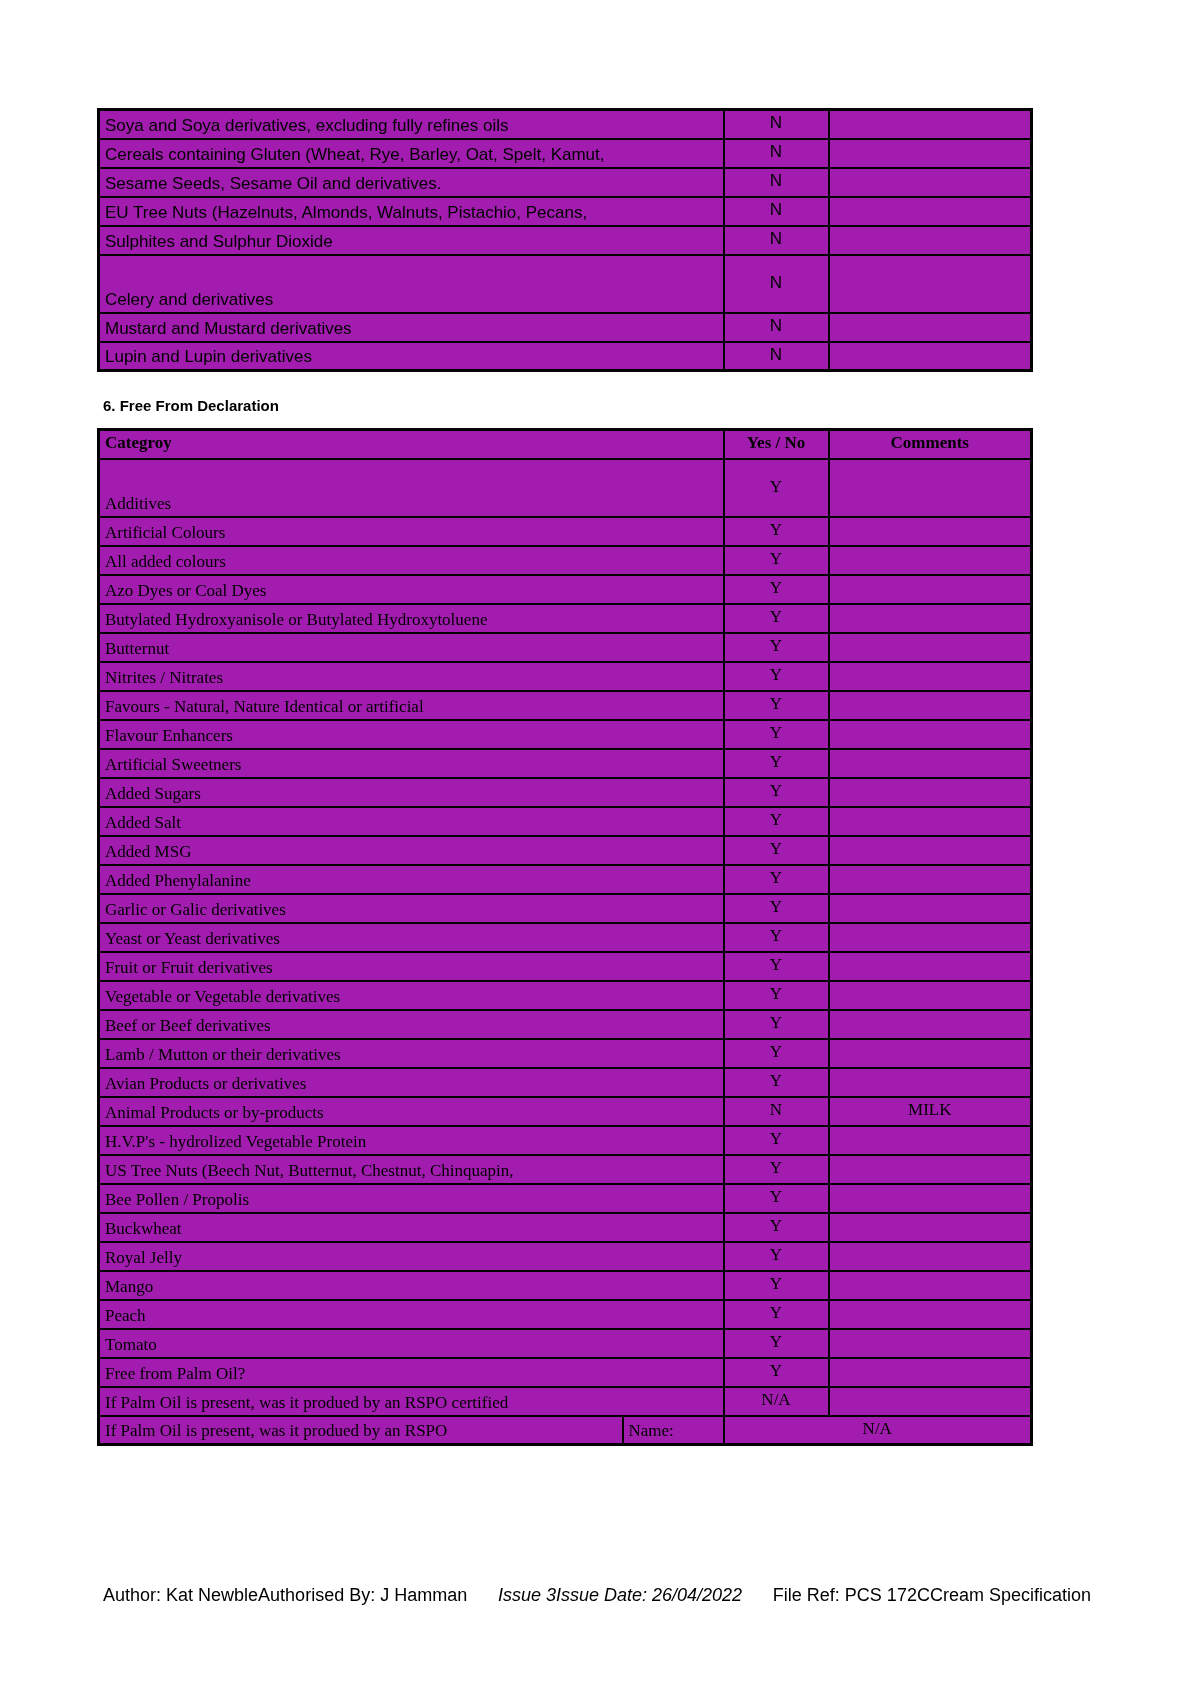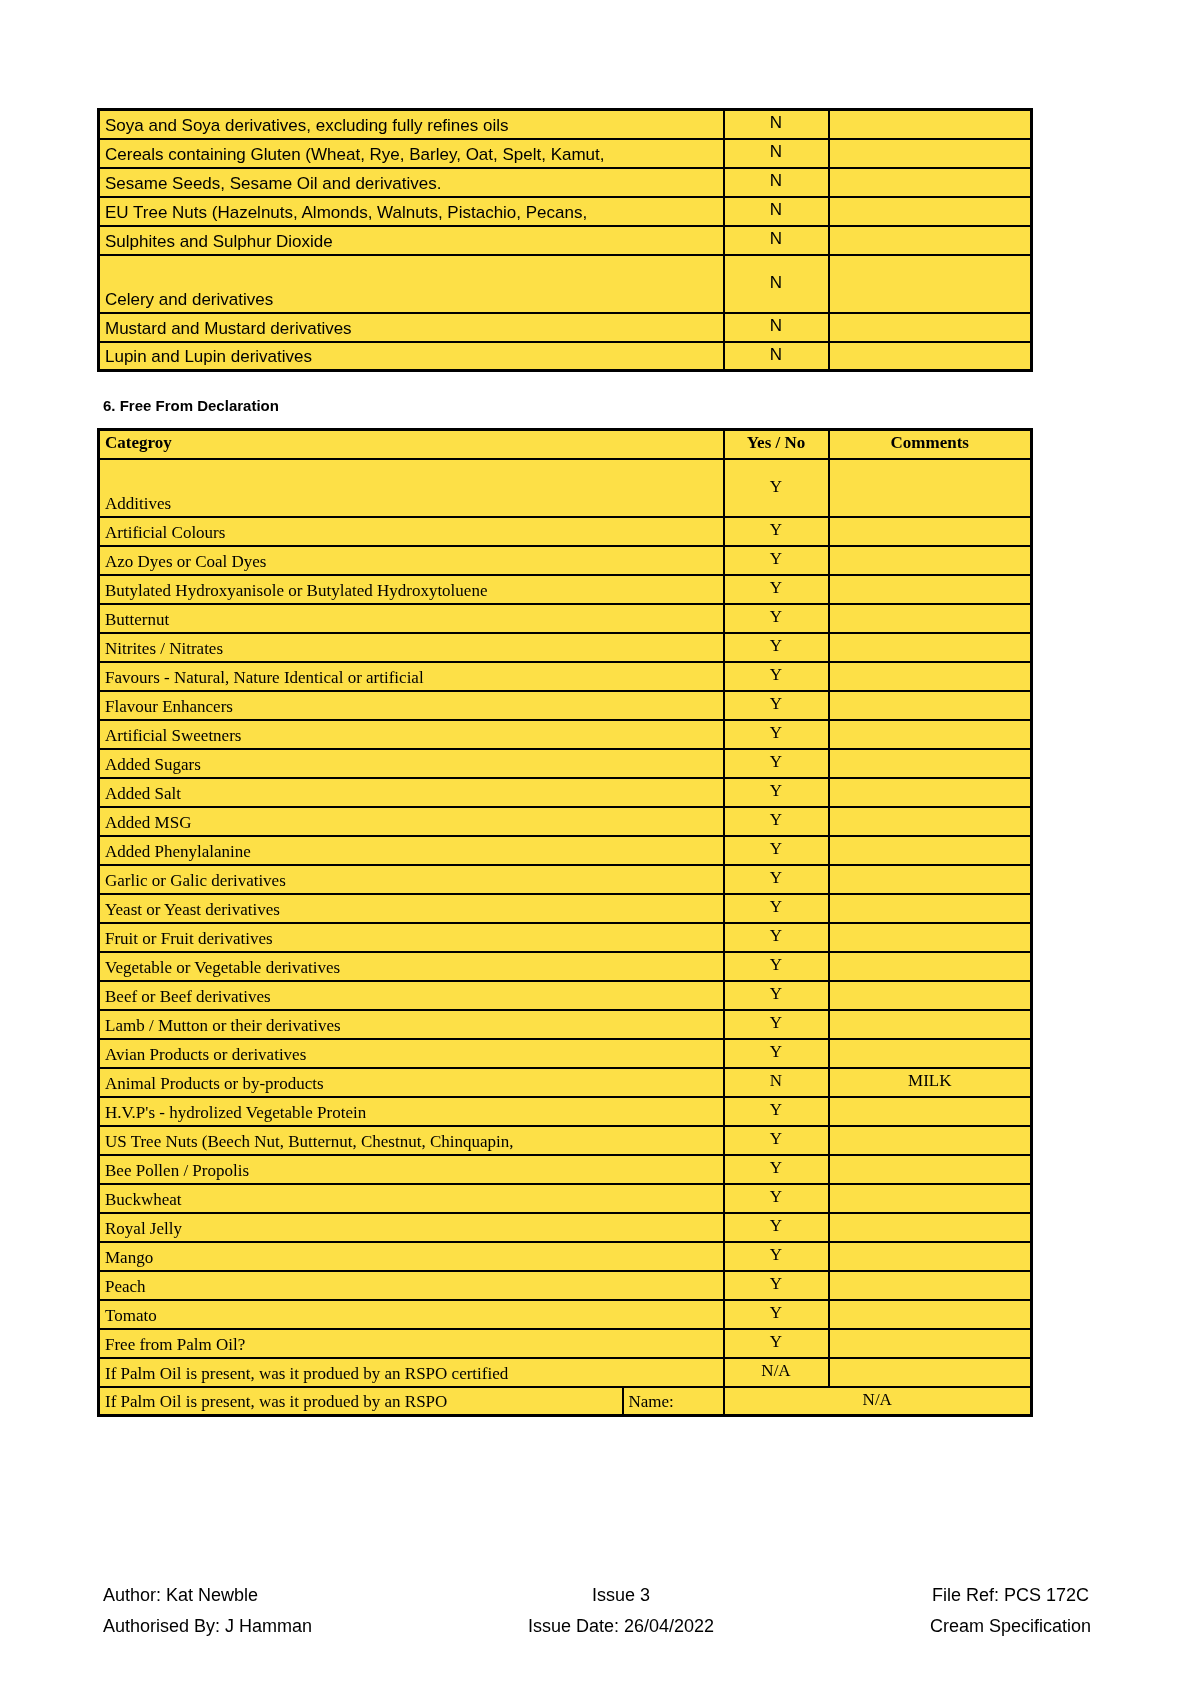--- a/index.html
+++ b/index.html
@@ -3,21 +3,21 @@
 <meta charset="utf-8">
 <style>
   html,body{margin:0;padding:0;}
   body{
     width:1191px;height:1684px;background:#ffffff;color:#000000;
     font-family:"Liberation Sans",sans-serif;position:relative;overflow:hidden;
   }
   .page{position:absolute;inset:0;}
   table.grid{
     position:absolute;left:97px;border-collapse:collapse;table-layout:fixed;
-    border:3px solid #000;background:#fde047;
+    border:3px solid #000;background:#a21caf;
   }
   table.grid td, table.grid th{
     border:2px solid #000;box-sizing:border-box;
     font-size:17px;line-height:1.15;height:29px;
     padding:0 5px 2px 5px;overflow:hidden;white-space:nowrap;
   }
   td.cat, th.cat{text-align:left;vertical-align:bottom;}
   td.val, th.val{text-align:center;vertical-align:middle;}
   td.com, th.com{text-align:center;vertical-align:middle;}
   th{font-weight:bold;height:27px;}
@@ -26,22 +26,22 @@
   tr.tall td.val, tr.tall td.com{vertical-align:middle;}
   .heading{
     position:absolute;left:103px;top:397px;
     font-size:15px;font-weight:bold;
   }
   .footer{
     position:absolute;left:103px;top:1580px;width:988px;
     display:flex;justify-content:space-between;
     font-size:18px;line-height:31px;
   }
-  .footer .fcol{display:flex;flex-direction:column;}
-  .footer .fcenter{text-align:center;}
+  .footer .fcol{display:flex;flex-direction:row;}
+  .footer .fcenter{text-align:center;font-style:italic;}
   .footer .fright{text-align:center;}
 </style>
 </head>
 <body>
 
 <div class="page">
 
   <table class="grid" style="top:108px;">
     <colgroup>
       <col style="width:625px">
@@ -113,20 +113,25 @@
     <td class="cat" colspan="2">Additives</td>
     <td class="val">Y</td>
     <td class="com"></td>
   </tr>
         <tr>
     <td class="cat" colspan="2">Artificial Colours</td>
     <td class="val">Y</td>
     <td class="com"></td>
   </tr>
         <tr>
+    <td class="cat" colspan="2">All added colours</td>
+    <td class="val">Y</td>
+    <td class="com"></td>
+  </tr>
+        <tr>
     <td class="cat" colspan="2">Azo Dyes or Coal Dyes</td>
     <td class="val">Y</td>
     <td class="com"></td>
   </tr>
         <tr>
     <td class="cat" colspan="2">Butylated Hydroxyanisole or Butylated Hydroxytoluene</td>
     <td class="val">Y</td>
     <td class="com"></td>
   </tr>
         <tr>

